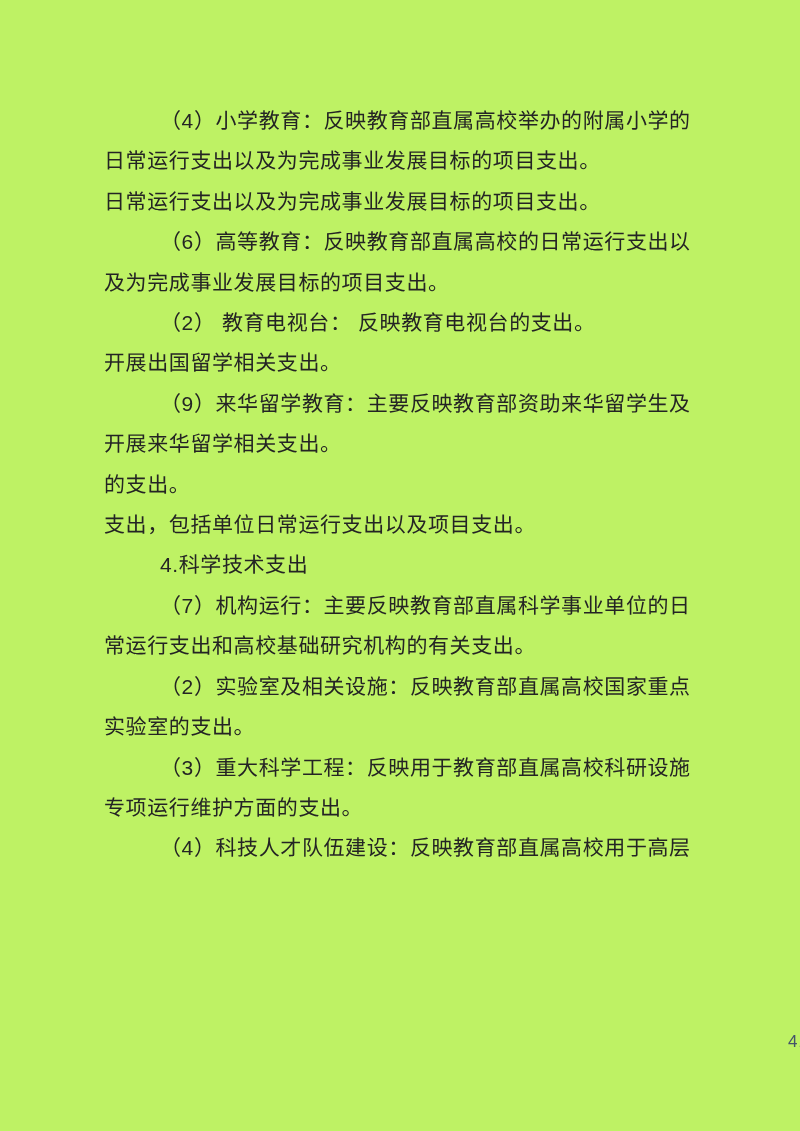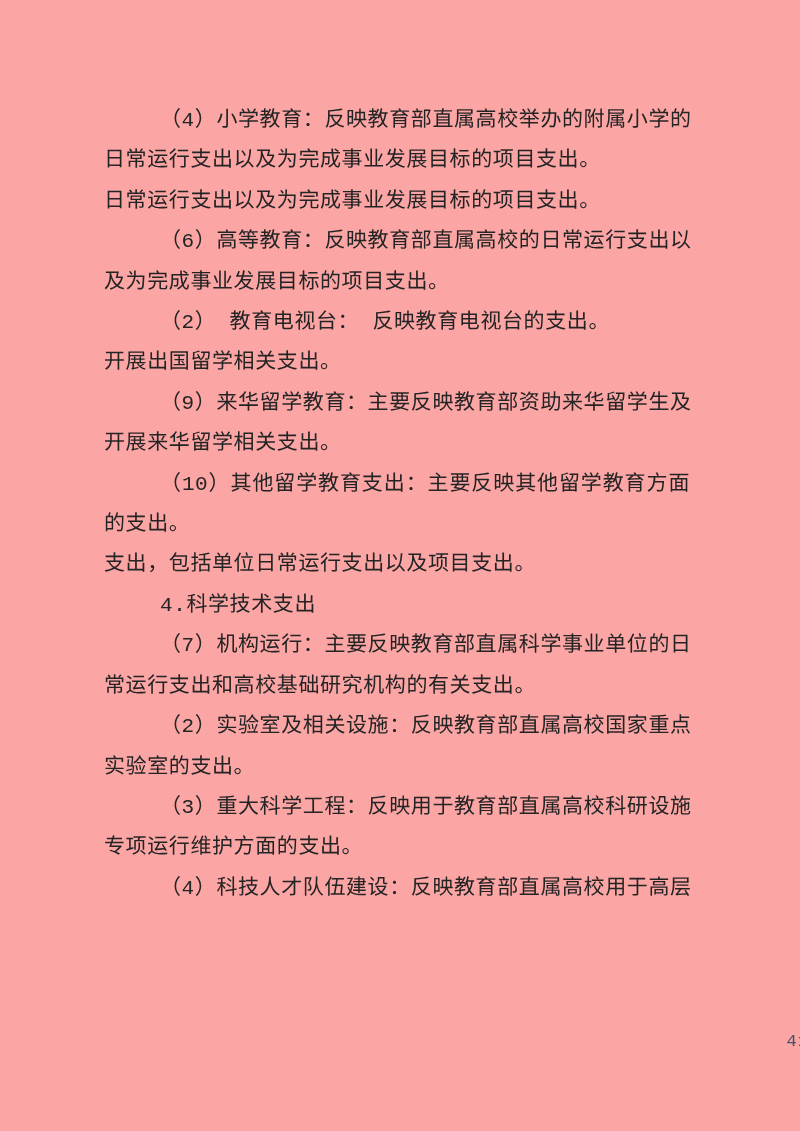--- a/index.html
+++ b/index.html
@@ -5,23 +5,23 @@
 <style>
   html, body {
     margin: 0;
     padding: 0;
     background: #ffffff;
   }
   .page {
     position: relative;
     width: 800px;
     height: 1131px;
-    background: #fca5a5;
+    background: #bef264;
     overflow: hidden;
-    font-family: Liberation Mono, monospace;
+    font-family: Liberation Sans, sans-serif;
     color: #242424;
   }
   .text-block {
     position: absolute;
     left: 104px;
     top: 101px;
     width: 586px;
   }
   .line {
     font-size: 21px;
@@ -62,21 +62,20 @@
   <main class="text-block">
     <div class="line ind jfy">（4）小学教育：反映教育部直属高校举办的附属小学的</div>
     <div class="line">日常运行支出以及为完成事业发展目标的项目支出。</div>
     <div class="line">日常运行支出以及为完成事业发展目标的项目支出。</div>
     <div class="line ind jfy">（6）高等教育：反映教育部直属高校的日常运行支出以</div>
     <div class="line">及为完成事业发展目标的项目支出。</div>
     <div class="line ind">（2） 教育电视台： 反映教育电视台的支出。</div>
     <div class="line">开展出国留学相关支出。</div>
     <div class="line ind jfy">（9）来华留学教育：主要反映教育部资助来华留学生及</div>
     <div class="line">开展来华留学相关支出。</div>
-    <div class="line ind jfy">（10）其他留学教育支出：主要反映其他留学教育方面</div>
     <div class="line">的支出。</div>
     <div class="line">支出，包括单位日常运行支出以及项目支出。</div>
     <div class="line ind">4.科学技术支出</div>
     <div class="line ind jfy">（7）机构运行：主要反映教育部直属科学事业单位的日</div>
     <div class="line">常运行支出和高校基础研究机构的有关支出。</div>
     <div class="line ind jfy">（2）实验室及相关设施：反映教育部直属高校国家重点</div>
     <div class="line">实验室的支出。</div>
     <div class="line ind jfy">（3）重大科学工程：反映用于教育部直属高校科研设施</div>
     <div class="line">专项运行维护方面的支出。</div>
     <div class="line ind jfy">（4）科技人才队伍建设：反映教育部直属高校用于高层</div>

